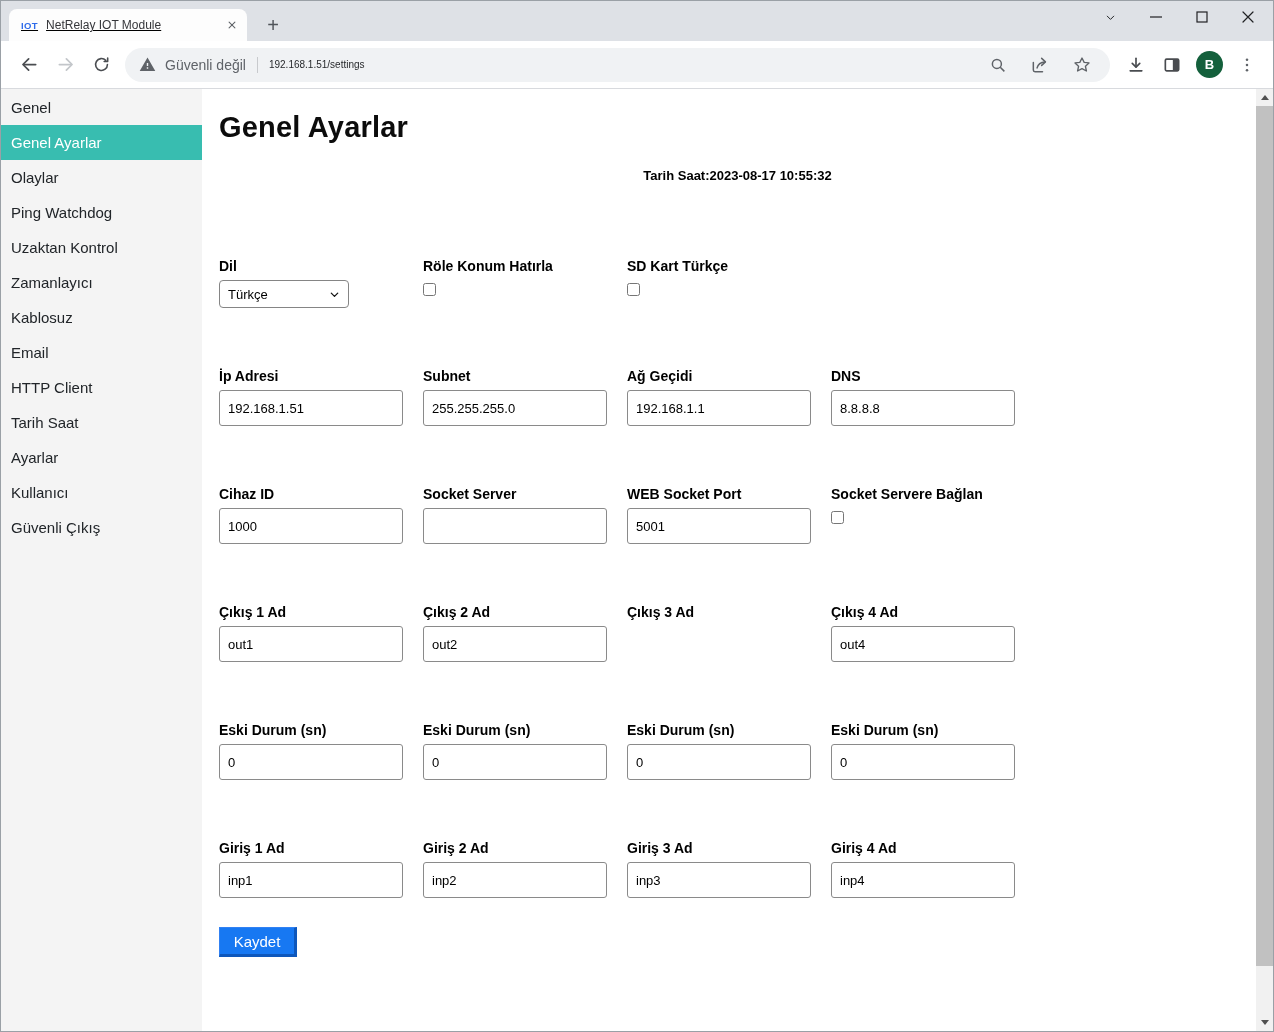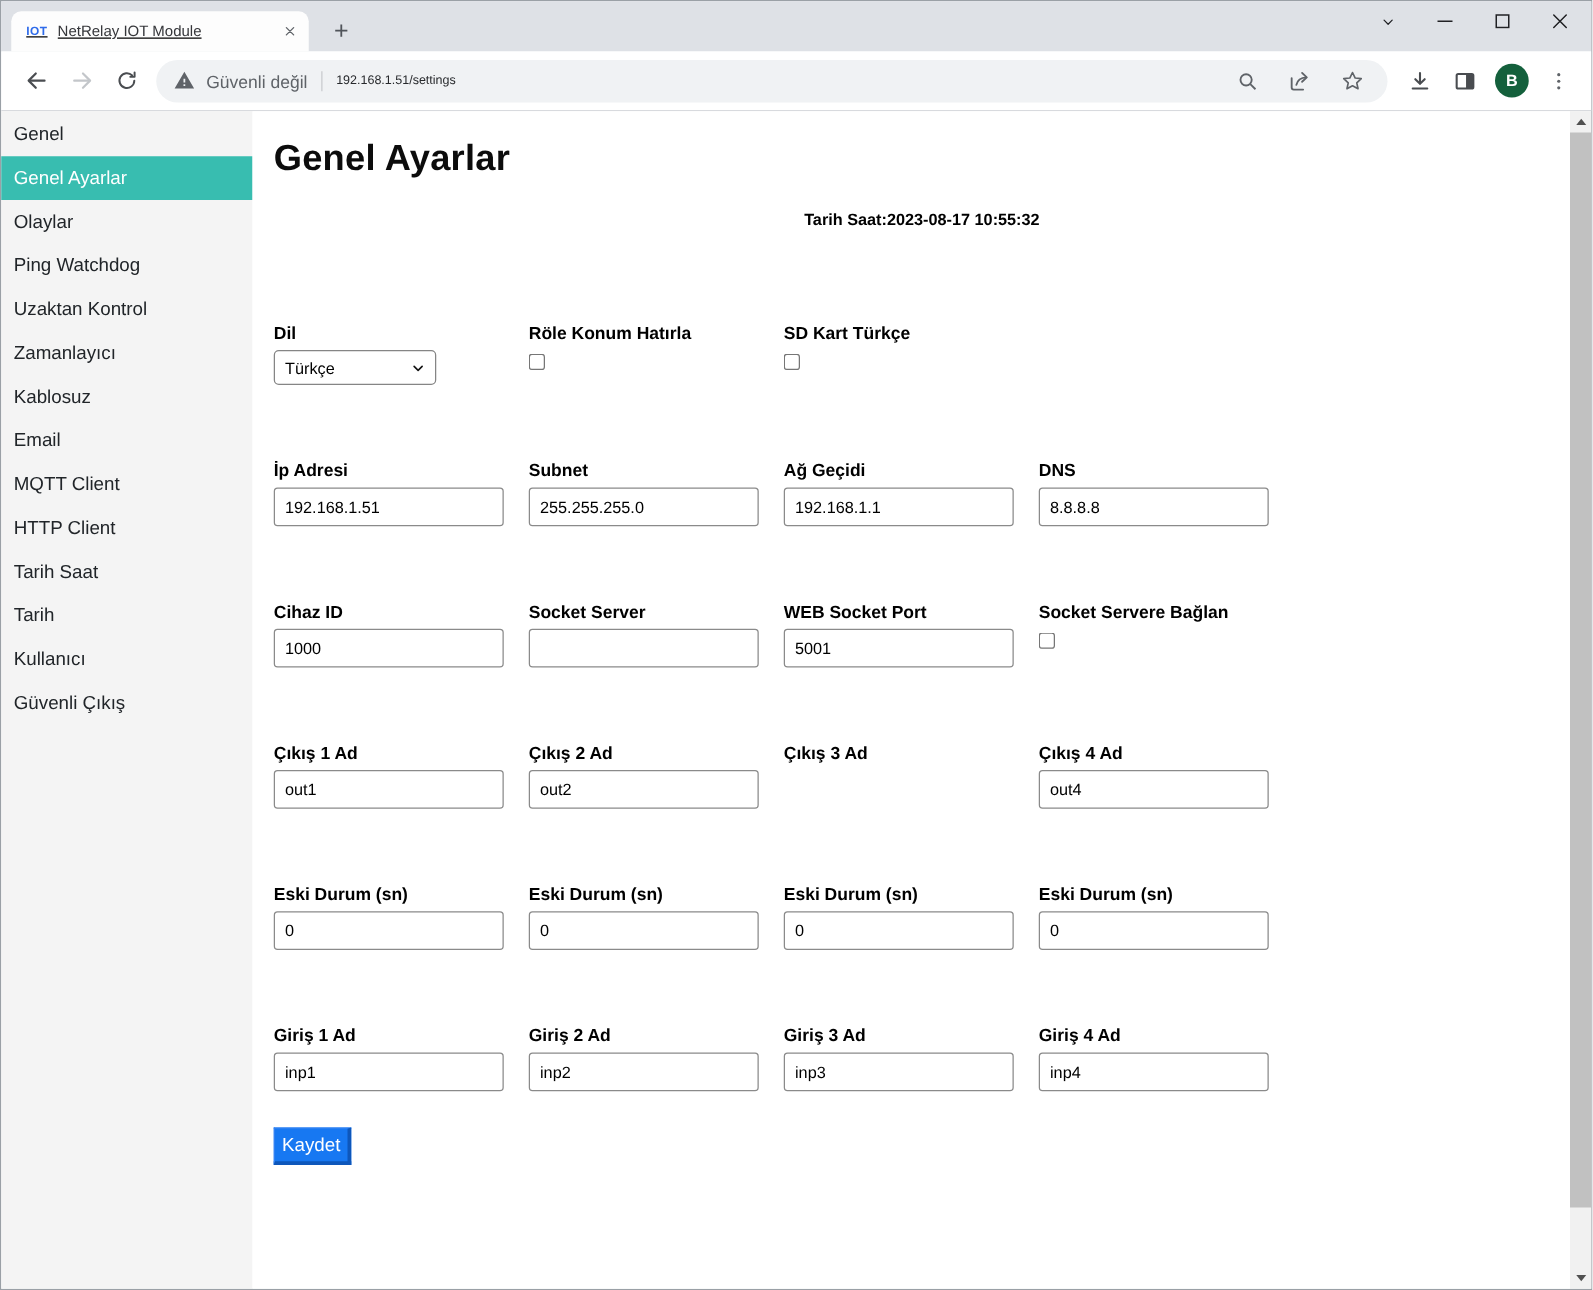--- a/index.html
+++ b/index.html
@@ -38,26 +38,26 @@
   .side-item.selected { background:#38bdb0; color:#ffffff; }
 
   .main { flex:1; background:#fff; padding:22px 0 0 17px; overflow:hidden; }
   .page-title { font-size:29px; font-weight:bold; color:#0c0c0c; letter-spacing:.2px; }
   .datetime { font-size:13px; font-weight:bold; color:#000; margin-top:24px;text-align:center; }
 
   .form { margin-top:27px; }
   .frow { display:flex; margin-bottom:12px; }
   .field { width:204px; }
   .field label { display:block; font-size:14px; font-weight:bold; color:#000; margin-bottom:6px; white-space:nowrap;margin-top:48px; }
-  input.txt { width:184px; height:31px; border:1px solid #8a8a8a; border-radius:3px; padding:0 8px;
+  input.txt { width:184px; height:31px; border:1px solid #8a8a8a; border-radius:3px; padding:17px 8px;
               font-size:13px; font-family:"Liberation Sans", sans-serif; color:#000; background:#fff; }
   input.chk { width:13px; height:13px; margin-top:3px; cursor:pointer; }
   .select { width:130px; height:28px; border:1px solid #858585; border-radius:4px; background:#fff; cursor:pointer;
             display:flex; align-items:center; justify-content:space-between; padding:0 8px; font-size:13px; color:#000; }
-  .save-btn { margin-top:17px; width:62px; height:30px; background:#1778f2; color:#fff; font-size:15px; cursor:pointer;
+  .save-btn { margin-top:17px; width:78px; height:30px; background:#1778f2; color:#fff; font-size:15px; cursor:pointer;
               font-family:"Liberation Sans", sans-serif; border:1px solid #3181f3; border-right:3px solid #0e57bb; border-bottom:3px solid #0e57bb; }
 
   
   .scrollbar { width:17px; background:#f1f1f1; flex-shrink:0; display:flex; flex-direction:column; align-items:center; }
   .sb-btn { height:17px; width:17px; display:flex; align-items:center; justify-content:center; cursor:pointer; }
   .tri-up { width:0; height:0; border-left:4px solid transparent; border-right:4px solid transparent; border-bottom:5px solid #505050; }
   .tri-down { width:0; height:0; border-left:4px solid transparent; border-right:4px solid transparent; border-top:5px solid #505050; }
   .sb-thumb { width:17px; height:860px; background:#c1c1c1; cursor:pointer; }
   .sb-fill { flex:1; }
   svg { display:block; }
@@ -178,24 +178,23 @@
 
     <nav class="sidebar">
       <div class="side-item">Genel</div>
       <div class="side-item selected">Genel Ayarlar</div>
       <div class="side-item">Olaylar</div>
       <div class="side-item">Ping Watchdog</div>
       <div class="side-item">Uzaktan Kontrol</div>
       <div class="side-item">Zamanlayıcı</div>
       <div class="side-item">Kablosuz</div>
       <div class="side-item">Email</div>
-      <div class="side-item">MQTT Client</div>
       <div class="side-item">HTTP Client</div>
       <div class="side-item">Tarih Saat</div>
-      <div class="side-item">Tarih</div>
+      <div class="side-item">Ayarlar</div>
       <div class="side-item">Kullanıcı</div>
       <div class="side-item">Güvenli Çıkış</div>
     </nav>
 
     <main class="main">
       <h1 class="page-title">Genel Ayarlar</h1>
       <div class="datetime">Tarih Saat:2023-08-17 10:55:32</div>
 
       <div class="form">
 

